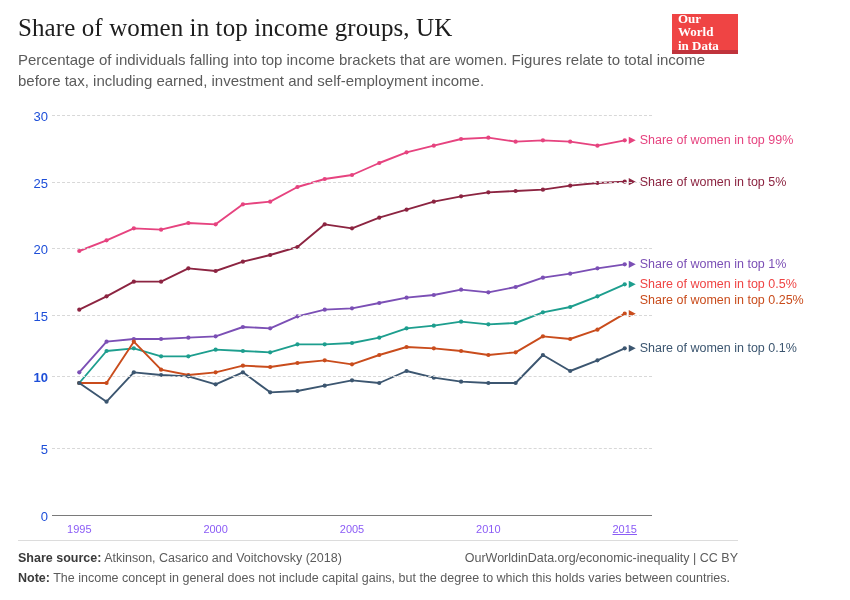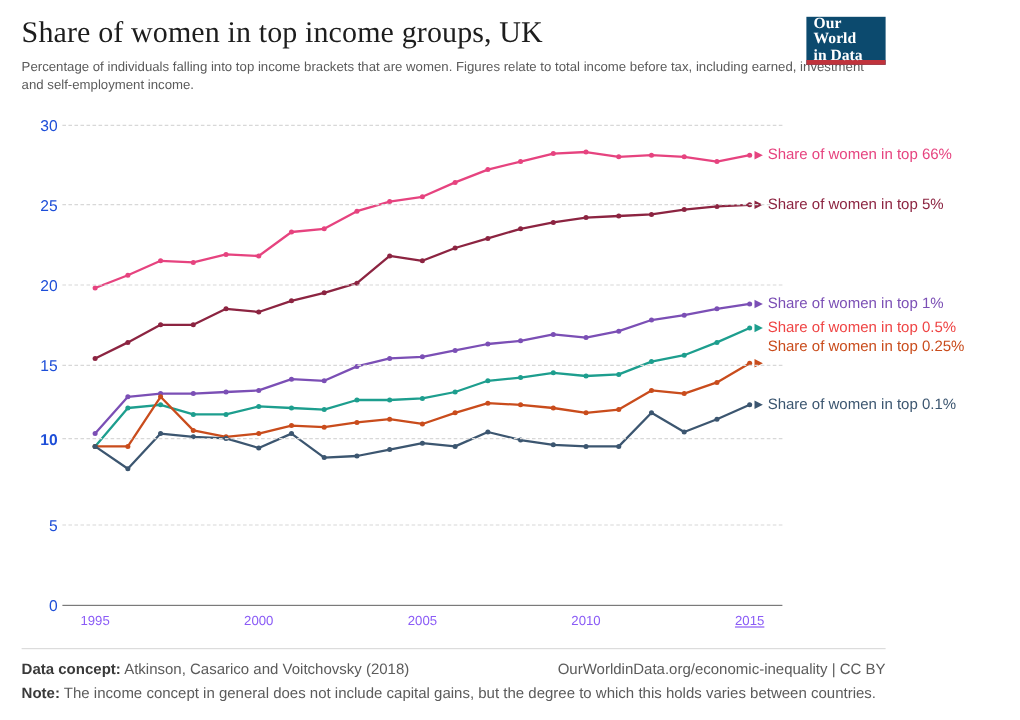--- a/index.html
+++ b/index.html
@@ -24,33 +24,33 @@
   .title {
     font-family: "Liberation Serif", serif;
     font-size: 25px;
     font-weight: 400;
     color: #1d1d1d;
     letter-spacing: 0.1px;
     margin: 0 0 7px 0;
     line-height: 1.1;
   }
   .subtitle {
-    font-size: 11px;
+    font-size: 15px;
     color: #5b5b5b;
     line-height: 1.42;
     max-width: 730px;
     margin: 0;
   }
   .owid-logo {
     position: absolute;
     right: 18px;
     top: 14px;
     width: 66px;
     height: 40px;
-    background: #0c4a6e;
+    background: #ef4444;
     color: #ffffff;
     font-family: "Liberation Serif", serif;
     font-weight: bold;
     font-size: 13px;
     line-height: 1.05;
     display: flex;
     flex-direction: column;
     justify-content: center;
     padding-left: 6px;
     box-sizing: border-box;
@@ -308,33 +308,33 @@
           <span class="ytick">25</span>
         </div>
         <div class="gridline" style="top: 0px;">
           <span class="ytick">30</span>
         </div>
         <div class="xtick" style="left: 27.2727px;">1995</div>
         <div class="xtick" style="left: 163.636px;">2000</div>
         <div class="xtick" style="left: 300px;">2005</div>
         <div class="xtick" style="left: 436.364px;">2010</div>
         <div class="xtick" style="left: 572.727px; text-decoration: underline;">2015</div>
-        <div class="series-label" style="left: 587.727px; top: 25.3333px; color: rgb(230, 67, 127);">Share of women in top 66%</div>
+        <div class="series-label" style="left: 587.727px; top: 25.3333px; color: rgb(230, 67, 127);">Share of women in top 99%</div>
         <div class="series-label" style="left: 587.727px; top: 66.6667px; color: rgb(140, 36, 65);">Share of women in top 5%</div>
         <div class="series-label" style="left: 587.727px; top: 149.333px; color: rgb(123, 79, 181);">Share of women in top 1%</div>
         <div class="series-label" style="left: 587.727px; top: 169.333px; color: #ef4444;">Share of women in top 0.5%</div>
         <div class="series-label" style="left: 587.727px; top: 185px; color: rgb(201, 76, 28);">Share of women in top 0.25%</div>
         <div class="series-label" style="left: 587.727px; top: 233.333px; color: rgb(60, 86, 112);">Share of women in top 0.1%</div>
       </div>
   </div>
 
   <div class="footer">
     <div class="row1">
       <div>
-        <b>Data concept:</b>
+        <b>Share source:</b>
         <span>Atkinson, Casarico and Voitchovsky (2018)</span>
       </div>
       <div>OurWorldinData.org/economic-inequality | CC BY</div>
     </div>
     <div class="note">
       <b>Note:</b>
       <span>The income concept in general does not include capital gains, but the degree to which this holds varies between countries.</span>
     </div>
   </div>
 

